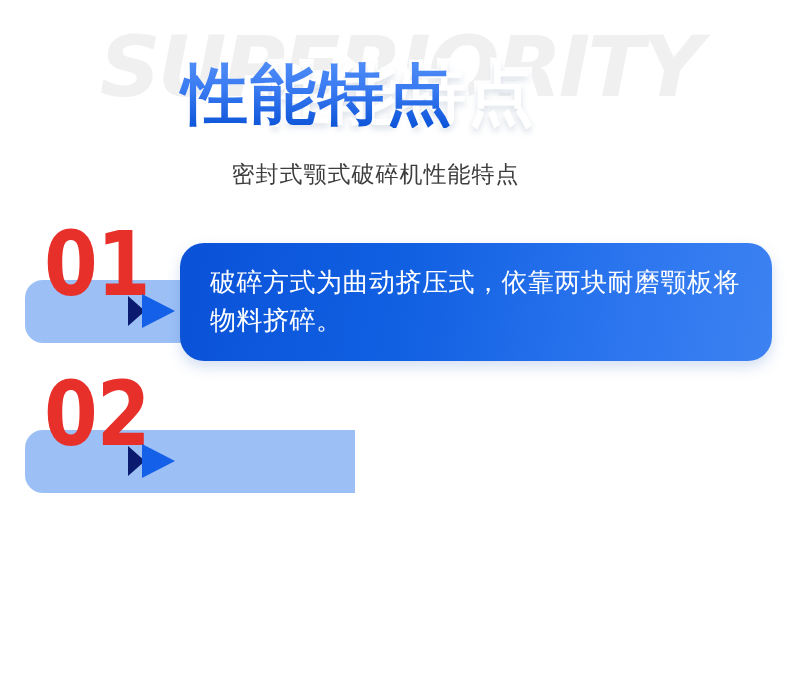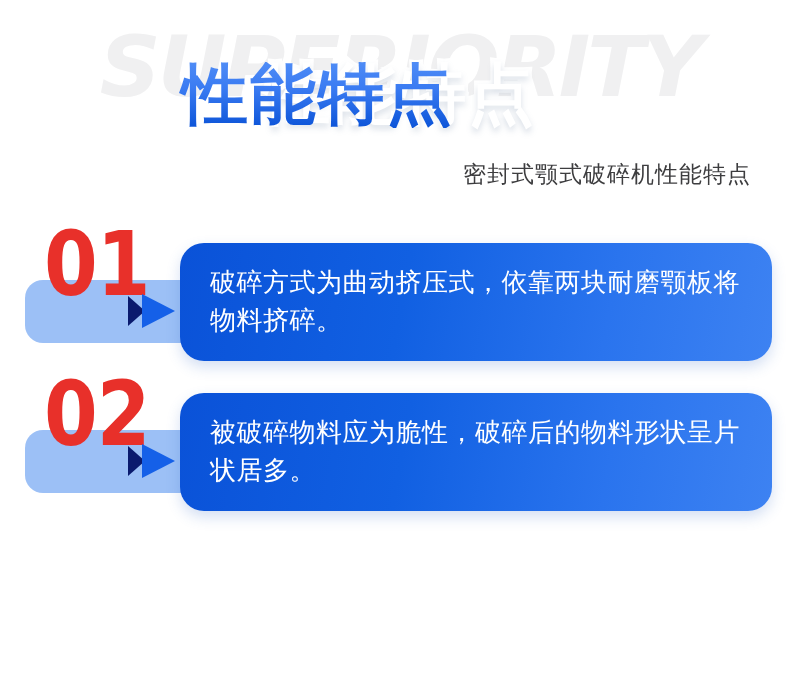--- a/index.html
+++ b/index.html
@@ -85,21 +85,21 @@
     paint-order: stroke fill;
     padding: 0 4px;
     text-shadow: 0 4px 6px rgba(120,140,170,0.28);
   }
 
   .subtitle {
     position: absolute;
     left: 0;
     top: 160px;
     width: 751px;
-    text-align: right;
+    text-align: center;
     font-size: 23px;
     color: #3d3d3f;
     letter-spacing: 1px;
     line-height: 1.3;
     font-family: Liberation Serif, serif;
   }
 
   
   .items {
     position: relative;
@@ -206,19 +206,16 @@
 
   <div class="item-row">
     <div class="back-bar"></div>
     <div class="num">02</div>
     <div class="arrow">
       <svg width="56" height="34" viewBox="0 0 56 34" xmlns="http://www.w3.org/2000/svg">
         <polygon points="0,2 0,32 17,17" fill="#0a1a6e"></polygon>
         <polygon points="14,0 14,34 47,17" fill="#1560e8"></polygon>
       </svg>
     </div>
-    <div class="bubble">
-      <div class="bubble-text">被破碎物料应为脆性，破碎后的物料形状呈片状居多。</div>
-    </div>
   </div>
 
 
 </div>
 
 </body></html>

